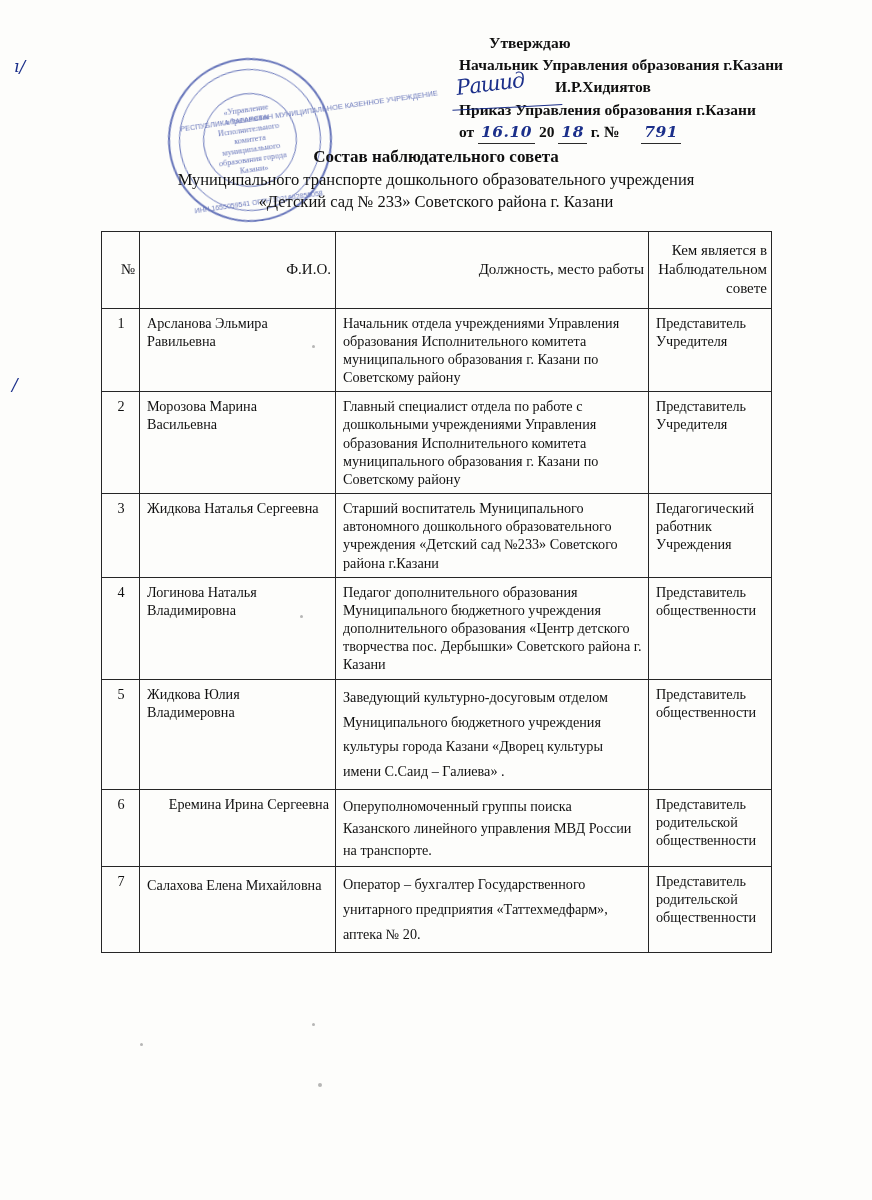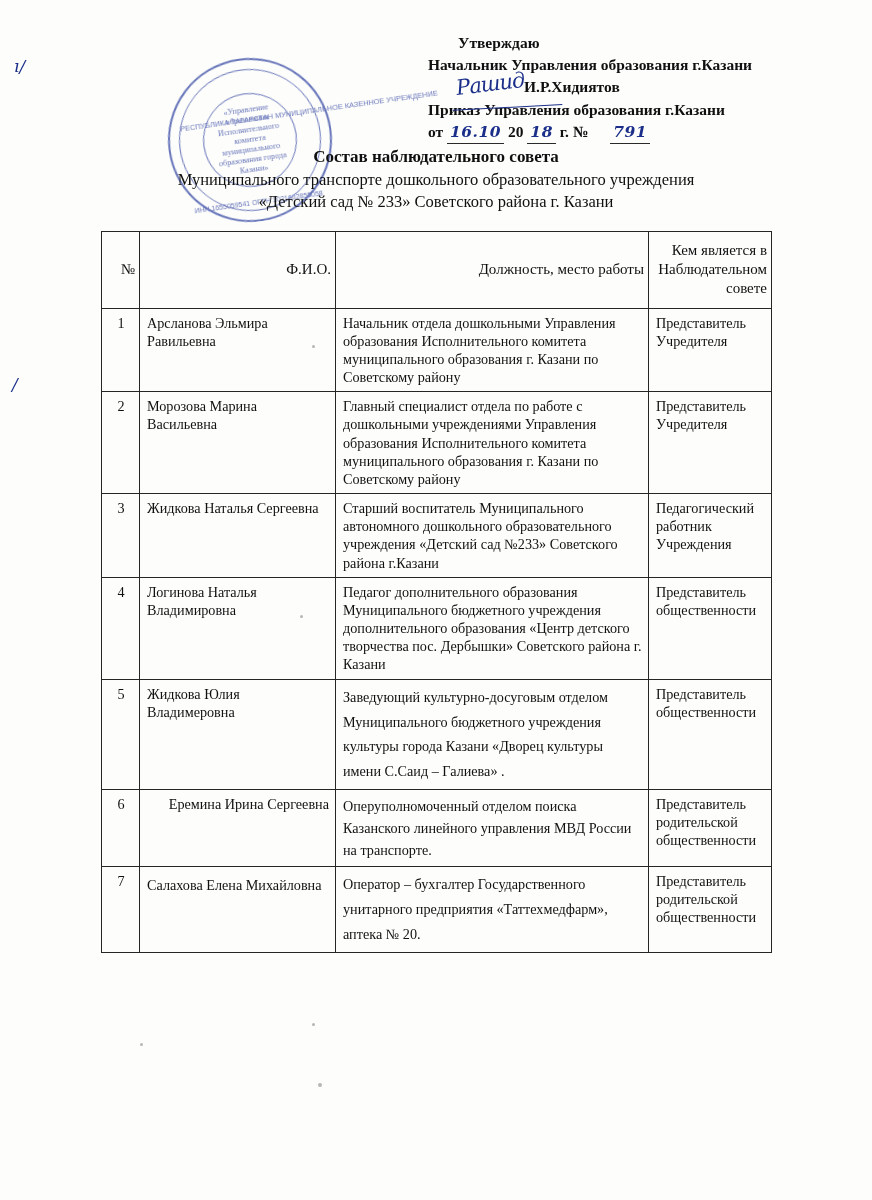--- a/index.html
+++ b/index.html
@@ -19,21 +19,21 @@
   .page {
     position: relative;
     width: 872px;
     height: 1200px;
     background: #fdfdfb;
   }
 
   
   .approval {
     position: absolute;
-    left: 428px;
+    left: 459px;
     top: 32px;
     width: 400px;
     font-size: 15.5px;
     line-height: 1.42;
     font-weight: bold;
     color: #101010;
   }
   .approval .line {
     white-space: nowrap;
   }
@@ -269,21 +269,21 @@
           <th>№</th>
           <th>Ф.И.О.</th>
           <th>Должность, место работы</th>
           <th>Кем является в Наблюдательном совете</th>
         </tr>
       </thead>
       <tbody>
         <tr>
           <td class="num">1</td>
           <td class="fio">Арсланова Эльмира Равильевна</td>
-          <td class="post">Начальник отдела дошкольными Управления образования Исполнительного комитета муниципального образования  г. Казани по Советскому району</td>
+          <td class="post">Начальник отдела учреждениями Управления образования Исполнительного комитета муниципального образования  г. Казани по Советскому району</td>
           <td class="role">Представитель Учредителя</td>
         </tr>
         <tr>
           <td class="num">2</td>
           <td class="fio">Морозова Марина Васильевна</td>
           <td class="post">Главный специалист отдела по работе с дошкольными учреждениями Управления образования Исполнительного комитета муниципального образования  г. Казани по Советскому району</td>
           <td class="role">Представитель Учредителя</td>
         </tr>
         <tr>
           <td class="num">3</td>
@@ -299,21 +299,21 @@
         </tr>
         <tr>
           <td class="num">5</td>
           <td class="fio">Жидкова Юлия Владимеровна</td>
           <td class="post" style="line-height:1.75;">Заведующий культурно-досуговым отделом Муниципального бюджетного учреждения культуры города Казани «Дворец культуры имени С.Саид – Галиева» .</td>
           <td class="role">Представитель общественности</td>
         </tr>
         <tr>
           <td class="num">6</td>
           <td class="fio" style="text-align:right;">Еремина Ирина Сергеевна</td>
-          <td class="post" style="line-height:1.55;">Оперуполномоченный отделом поиска Казанского линейного управления МВД России на транспорте.</td>
+          <td class="post" style="line-height:1.55;">Оперуполномоченный группы поиска Казанского линейного управления МВД России на транспорте.</td>
           <td class="role">Представитель родительской общественности</td>
         </tr>
         <tr>
           <td class="num">7</td>
           <td class="fio" style="line-height:1.9;">Салахова Елена Михайловна</td>
           <td class="post" style="line-height:1.75;">Оператор – бухгалтер Государственного унитарного предприятия «Таттехмедфарм», аптека № 20.</td>
           <td class="role">Представитель родительской общественности</td>
         </tr>
       </tbody>
     </table>

